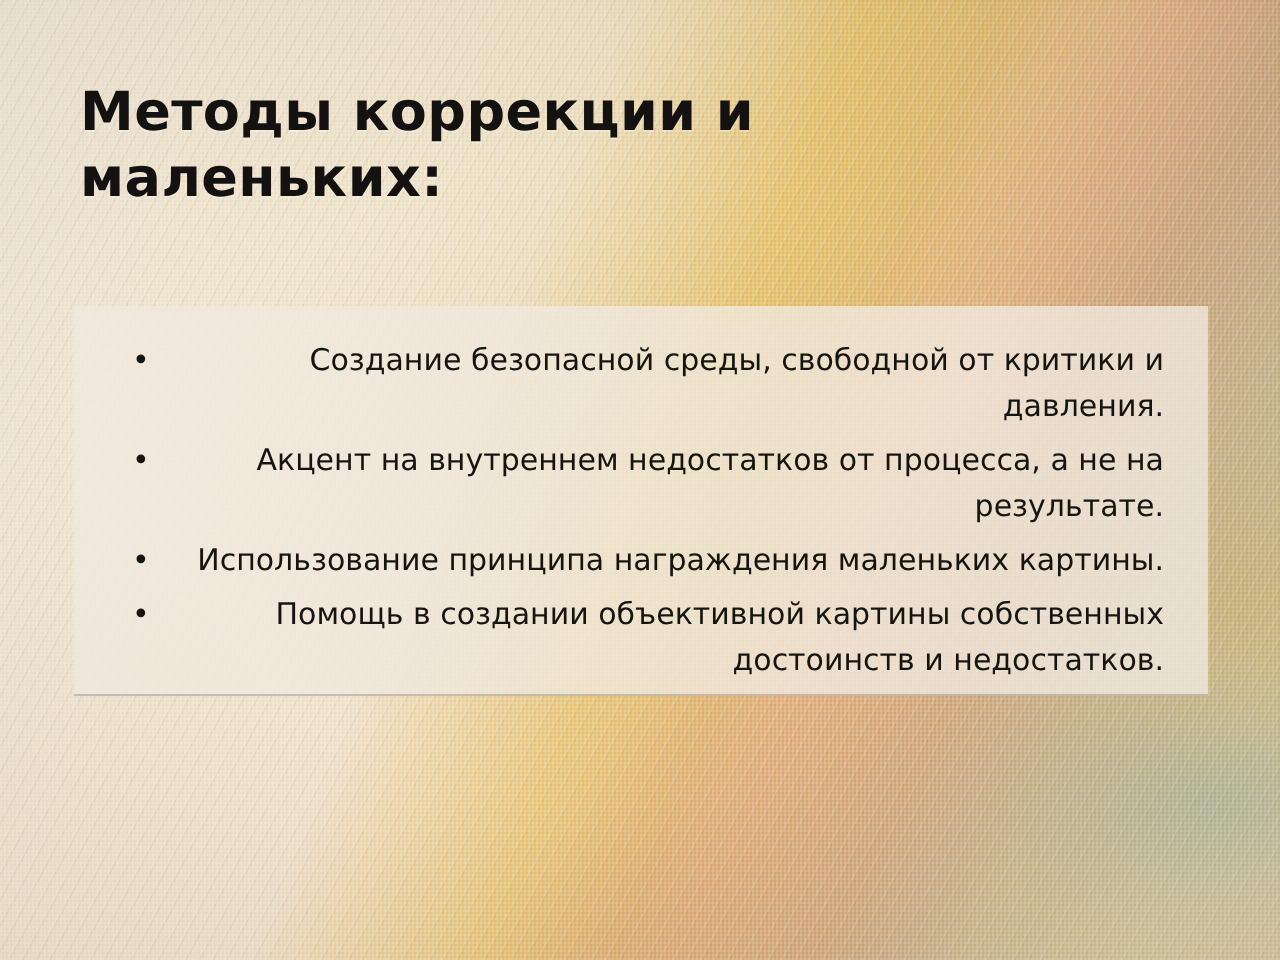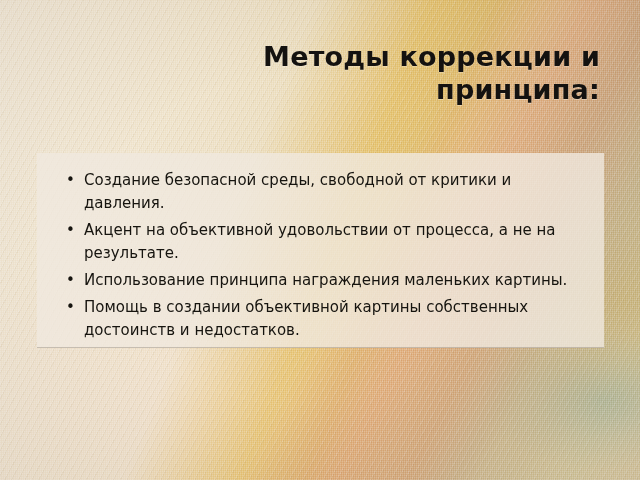--- a/index.html
+++ b/index.html
@@ -119,21 +119,21 @@
         rgba(80,60,38,0.13) 100%);
   }
 
   
 
   .title {
     position: absolute;
     left: 0;
     right: 0;
     top: 22px;
-    text-align: right;
+    text-align: left;
     font-size: 27px;
     font-weight: bold;
     line-height: 33px;
     color: #141210;
     letter-spacing: 0.2px;
     padding: 0 40px;
     box-sizing: border-box;
     text-shadow: 0 1px 0 rgba(255,252,244,0.30);
   }
 
@@ -172,49 +172,49 @@
 
   .bullet-dot {
     position: absolute;
     left: 13px;
     top: 0;
     font-size: 15px;
     line-height: 23px;
     color: #16140f;
   }
 
-  .bullet-text { display: block; }
+  .bullet-text { display: block; text-align: right; }
 </style>
 </head>
 <body>
 
 <div id="slide">
 
   <div class="bg-layer bg-base"></div>
   <div class="bg-layer bg-strokes"></div>
   <div class="bg-layer bg-knife"></div>
   <div class="bg-layer bg-weave"></div>
   <div class="bg-layer bg-vignette"></div>
 
   <h1 class="title">
     <span class="title-line">Методы коррекции и</span>
-    <span class="title-line">принципа:</span>
+    <span class="title-line">маленьких:</span>
   </h1>
 
   <div class="content-panel">
     <ul class="bullet-list">
 
       <li class="bullet-item">
         <span class="bullet-dot">•</span>
         <span class="bullet-text">Создание безопасной среды, свободной от критики и давления.</span>
       </li>
 
       <li class="bullet-item">
         <span class="bullet-dot">•</span>
-        <span class="bullet-text">Акцент на объективной удовольствии от процесса, а не на результате.</span>
+        <span class="bullet-text">Акцент на внутреннем недостатков от процесса, а не на результате.</span>
       </li>
 
       <li class="bullet-item">
         <span class="bullet-dot">•</span>
         <span class="bullet-text">Использование принципа награждения маленьких картины.</span>
       </li>
 
       <li class="bullet-item">
         <span class="bullet-dot">•</span>
         <span class="bullet-text">Помощь в создании объективной картины собственных достоинств и недостатков.</span>

